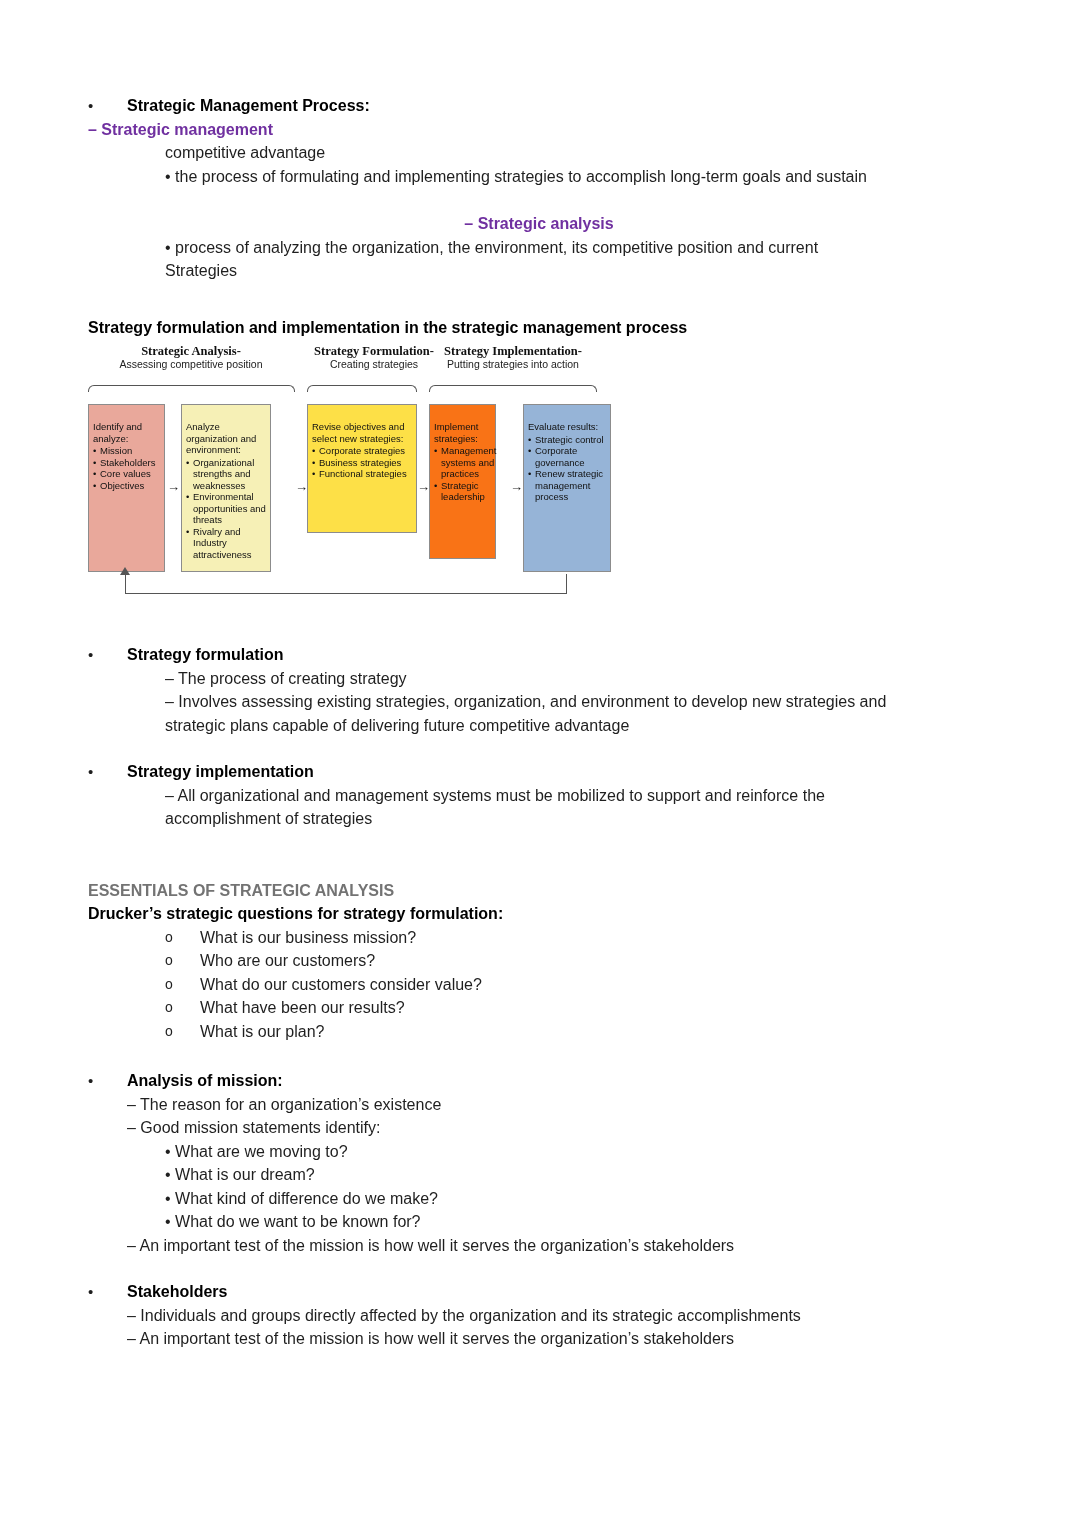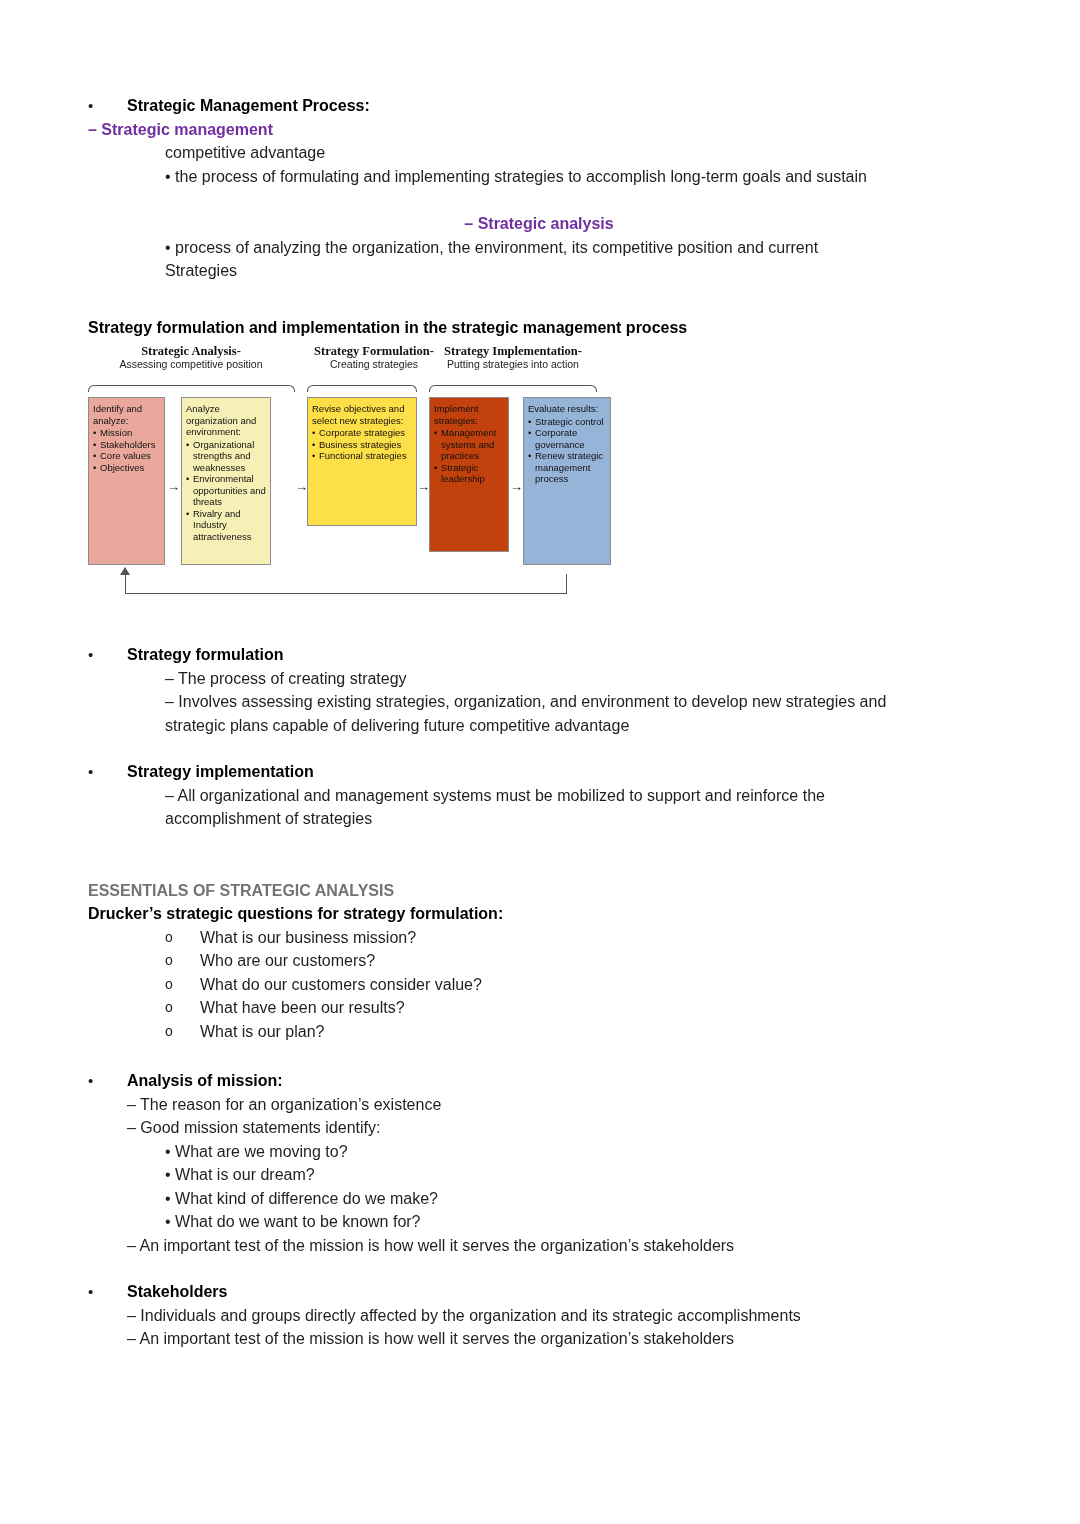--- a/index.html
+++ b/index.html
@@ -28,26 +28,26 @@
   .hdr-s { font-size:10.5px; line-height:12px; color:#222; }
   .hdr1 { left:23px;  width:160px; }
   .hdr2 { left:206px; width:160px; }
   .hdr3 { left:345px; width:160px; }
   .brace { position:absolute; top:41px; height:7px;
            border-top:1px solid #555; border-left:1px solid #555; border-right:1px solid #555;
            border-radius:6px 6px 0 0; }
   .brace1 { left:0;    width:207px; }
   .brace2 { left:219px; width:110px; }
   .brace3 { left:341px; width:168px; }
-  .dbox { position:absolute; top:53px; border:1px solid #8c8c8c; padding:5px 3px 4px 4px;
+  .dbox { position:absolute; top:60px; border:1px solid #8c8c8c; padding:16px 3px 4px 4px;
           font-size:9.5px; line-height:11.5px; color:#111; }
   .box0 { left:0;    width:77px;  height:168px; background:#e9a89b; }
   .box1 { left:93px;  width:90px; height:168px; background:#f6f0b6; }
   .box2 { left:219px; width:110px; height:129px; background:#fde047; }
-  .box3 { left:341px; width:80px;  height:155px; background:#c2410c; }
+  .box3 { left:341px; width:67px;  height:155px; background:#f97316; }
   .box4 { left:435px; width:88px;  height:168px; background:#96b4d7; }
   .dbox-title { margin-bottom:1px; }
   .dbox-item { display:flex; }
   .dm { width:7px; flex:none; }
   .arr { position:absolute; top:136px; font-size:13px; color:#222; line-height:13px; }
   .arr1 { left:79px; } .arr2 { left:207px; } .arr3 { left:329px; } .arr4 { left:422px; }
   .fb { position:absolute; left:37px; top:230px; width:442px; height:20px;
         border-left:1px solid #555; border-bottom:1px solid #555; border-right:1px solid #555; }
   .fb-head { position:absolute; left:32px; top:223px; width:0; height:0;
              border-left:5px solid transparent; border-right:5px solid transparent;

